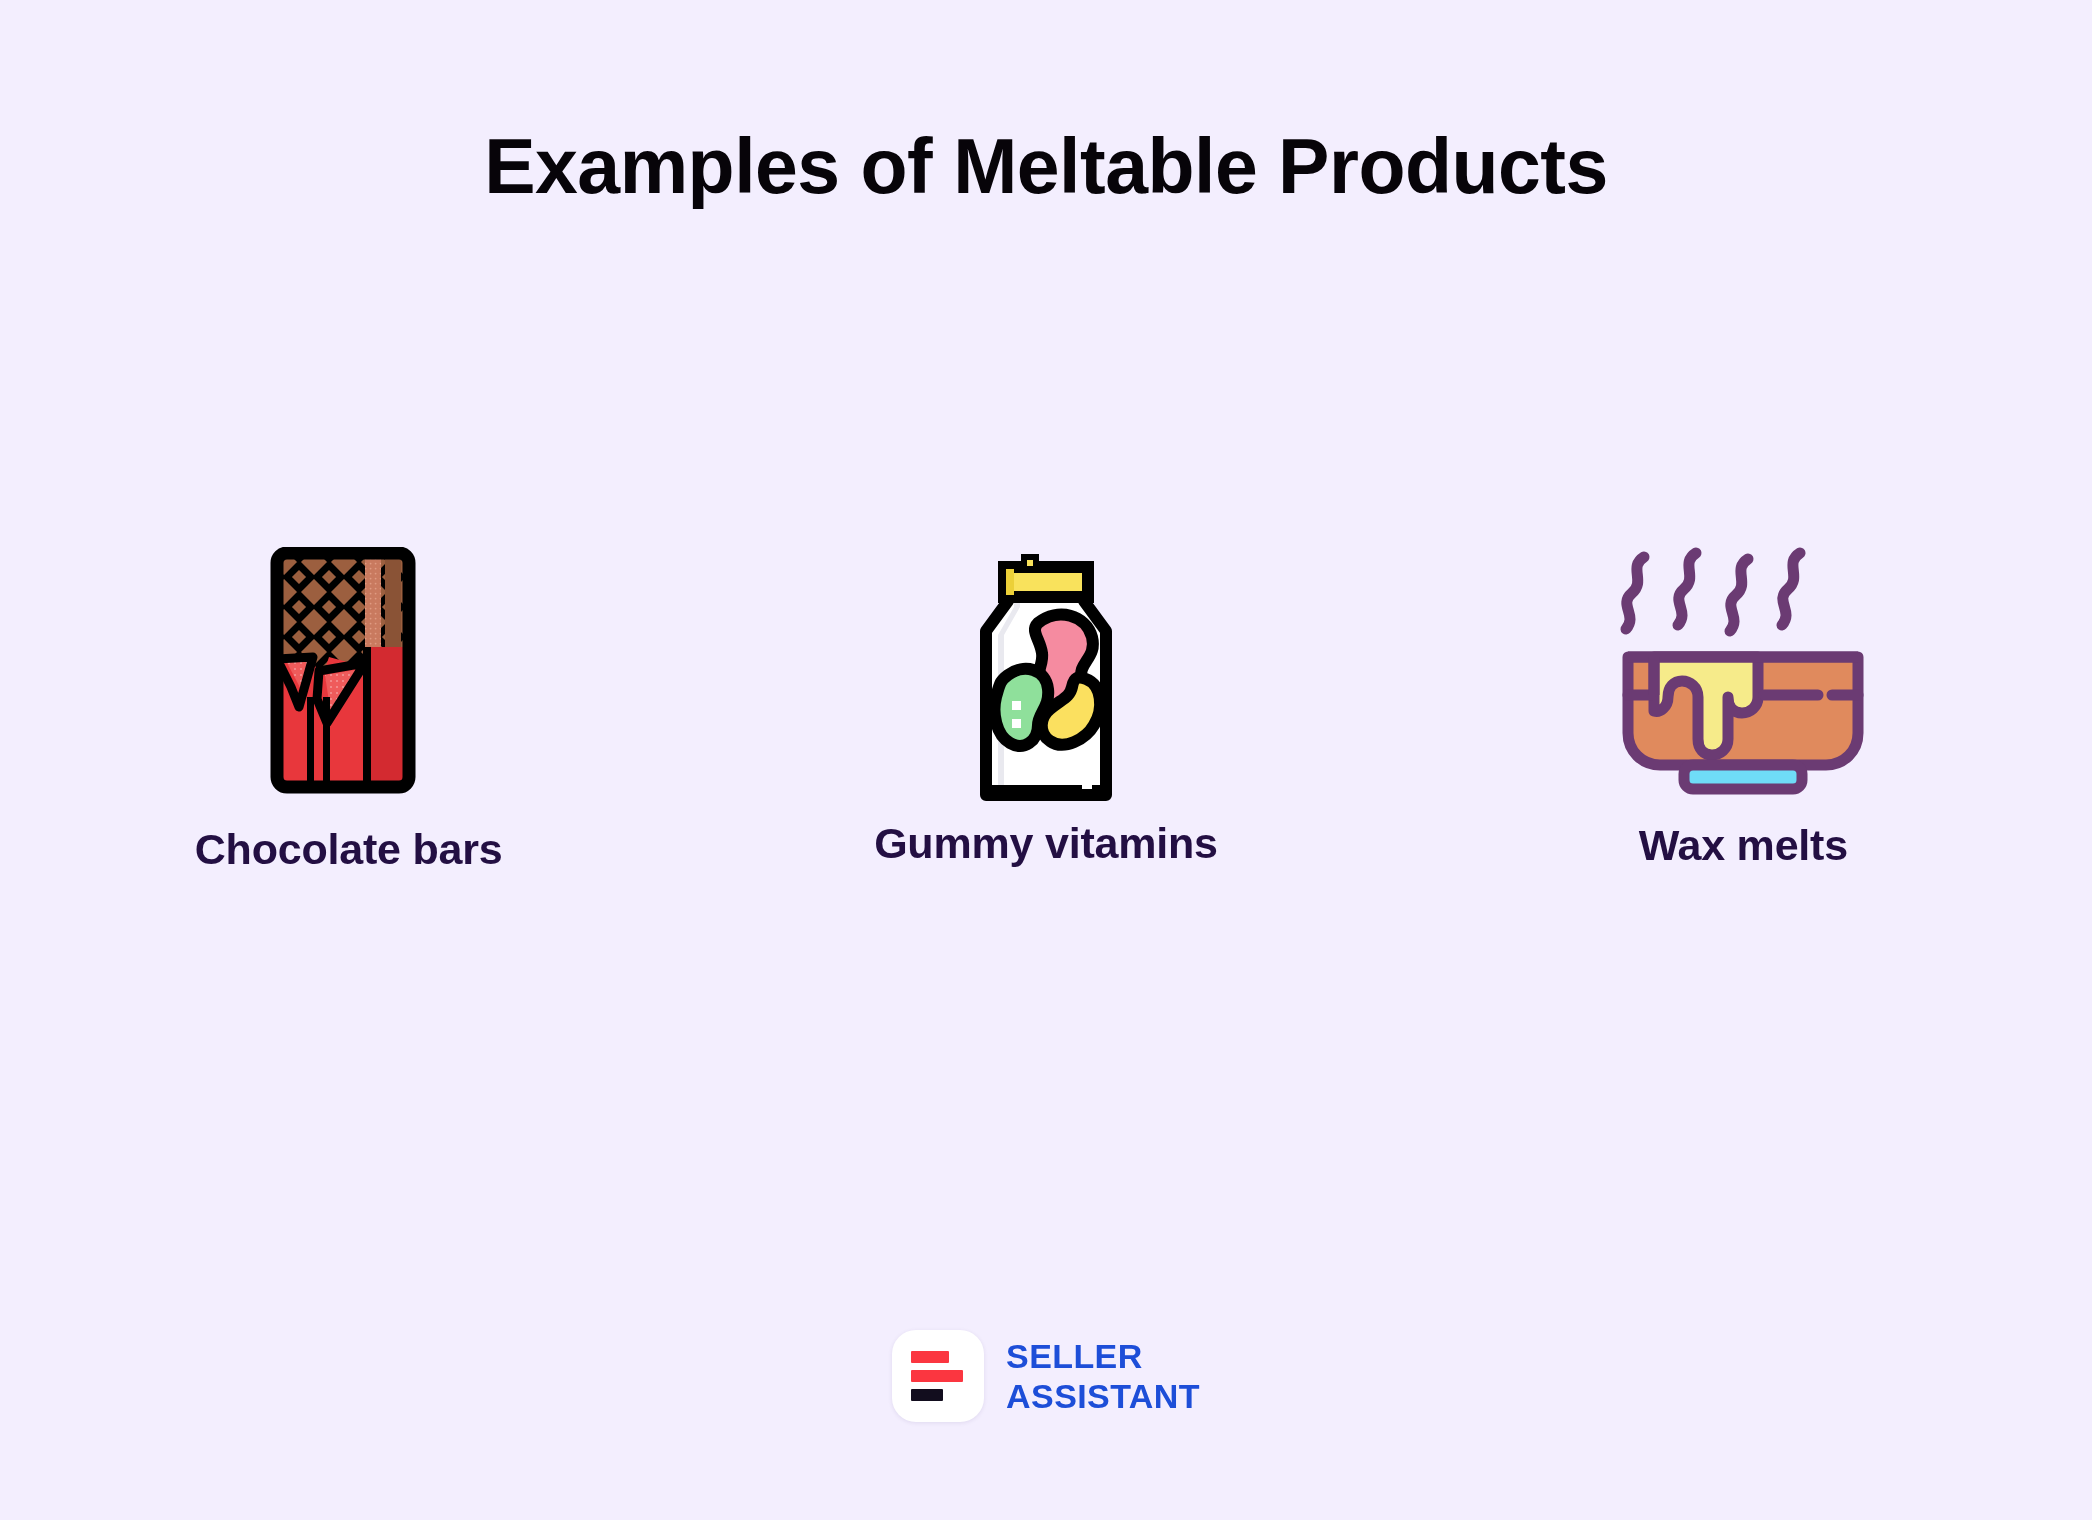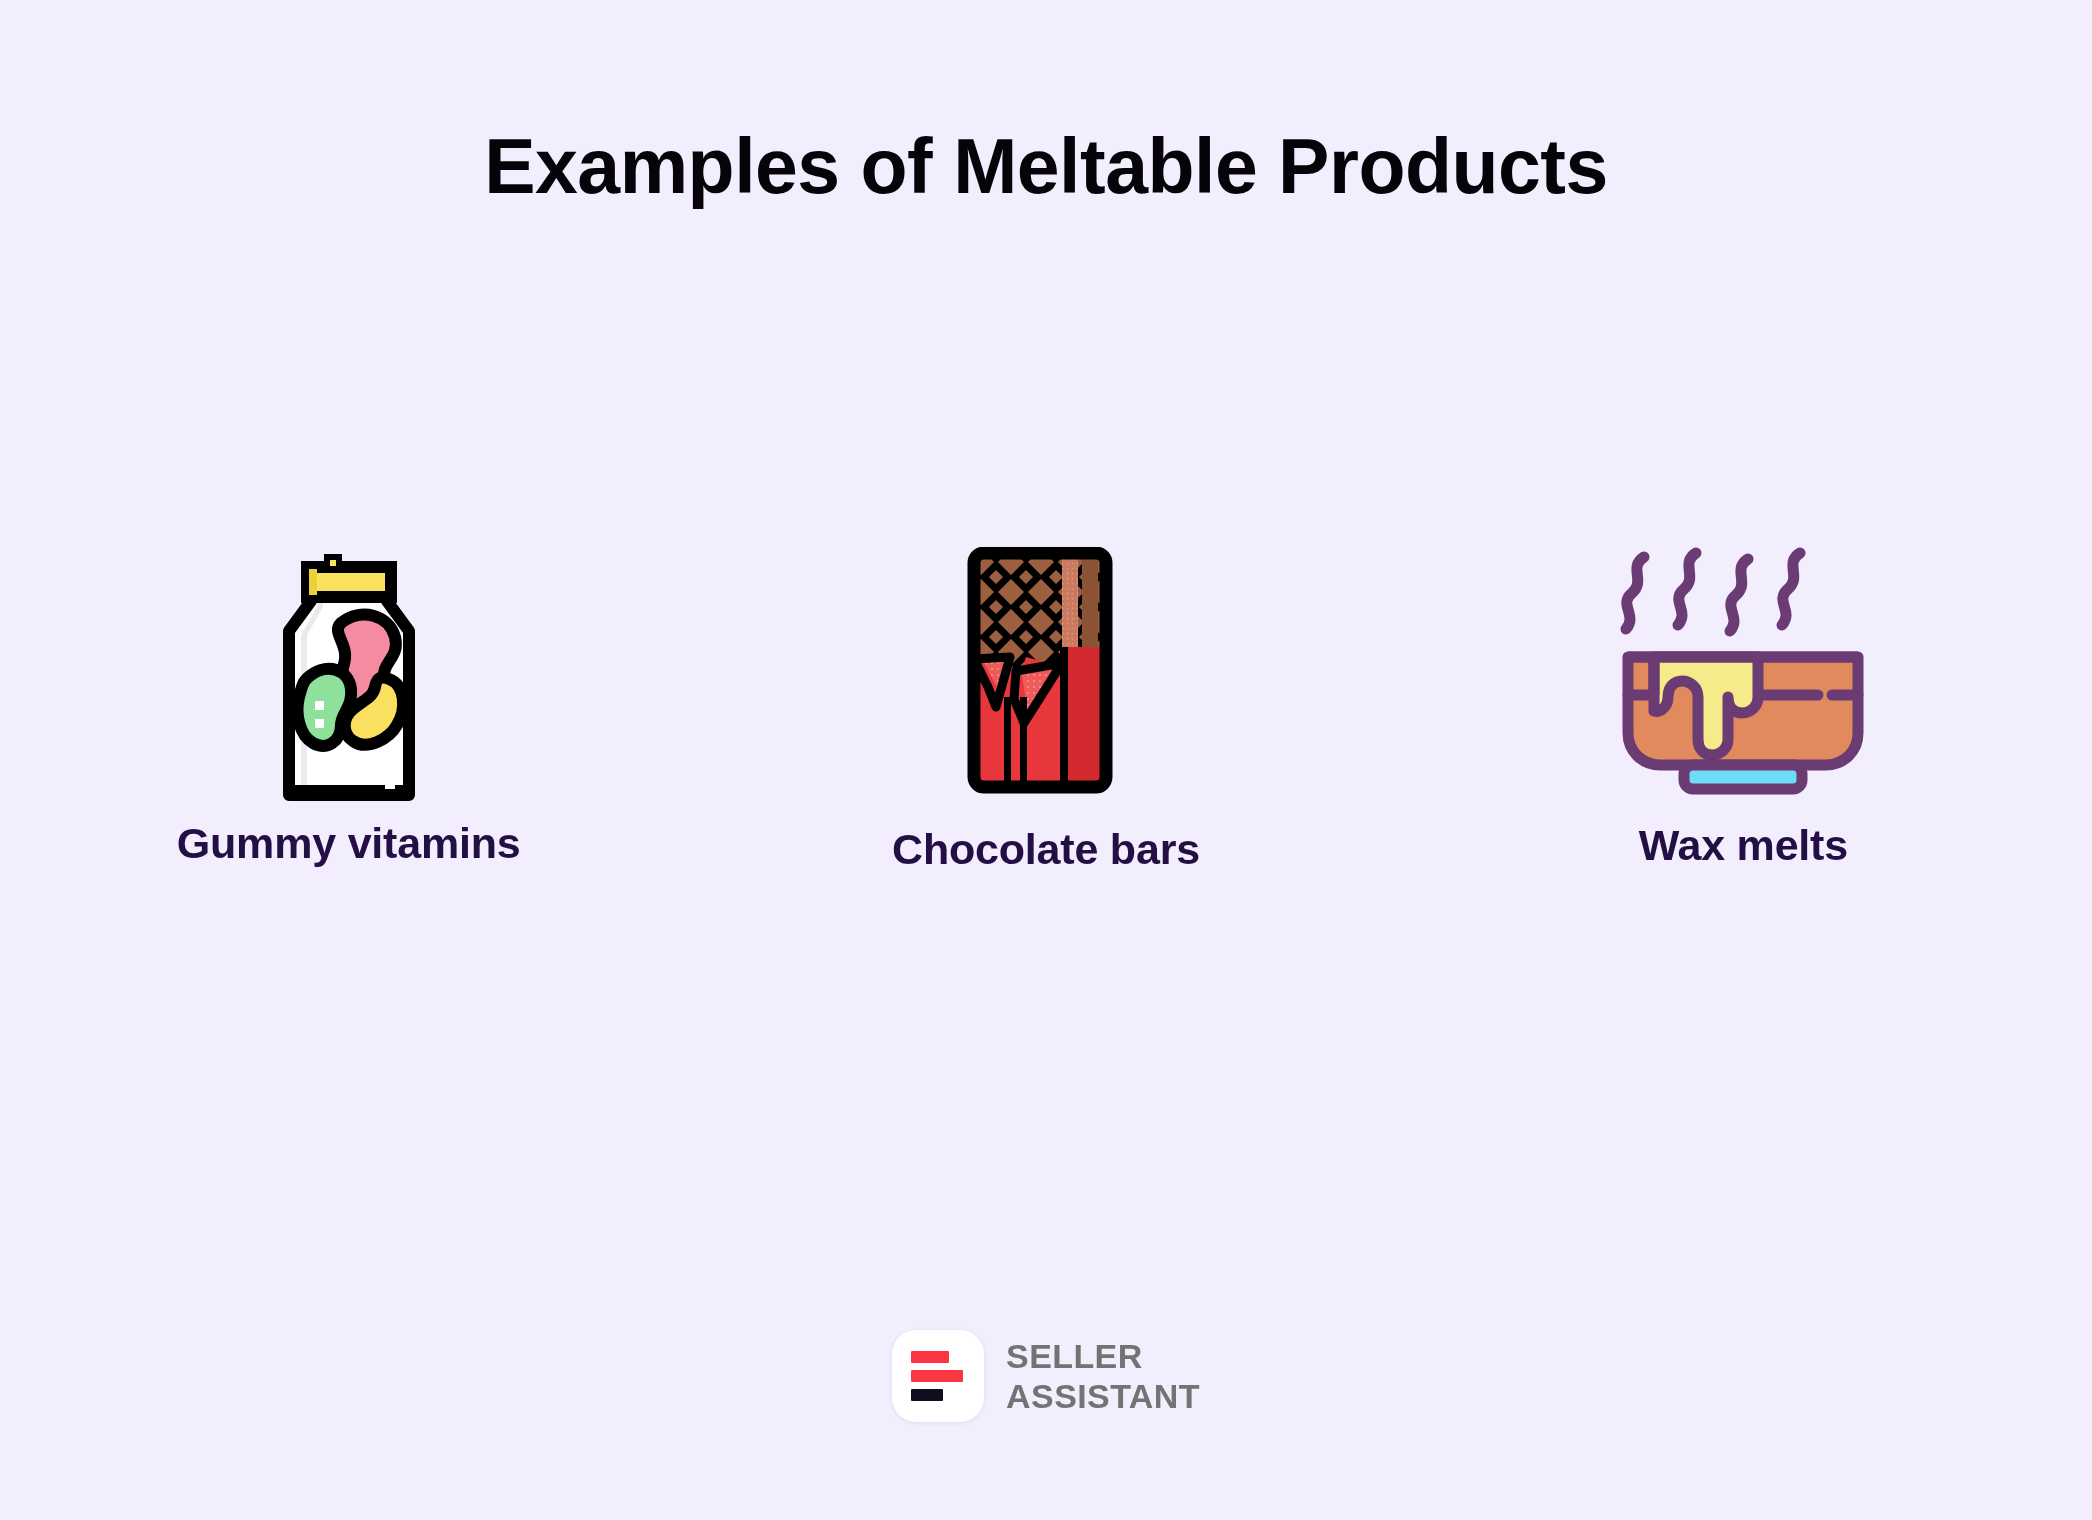--- a/index.html
+++ b/index.html
@@ -108,62 +108,33 @@
   }
   .logo-bar { height: 12px; border-radius: 1px; }
   .logo-bar-1 { width: 38px; background: #fb3640; }
   .logo-bar-2 { width: 52px; background: #fb3640; }
   .logo-bar-3 { width: 32px; background: #120d1e; }
 
   .logo-text {
     font-size: 34px;
     font-weight: 700;
     line-height: 1.18;
-    color: #737373;
+    color: #1d4ed8;
     letter-spacing: 0.4px;
     font-family: "Liberation Sans", sans-serif;
   }
 </style>
 </head>
 <body style="background: rgb(243, 238, 254);">
 
 <div class="page">
 
   <div class="title">Examples of Meltable Products</div>
 
   <div class="items-row">
-
-    <div class="item item-gummy">
-      <div class="icon-wrap">
-        <svg width="200" height="256" viewBox="0 0 200 256">
-
-          <path d="M40 250 L40 86 L62 56 L62 26 L138 26 L138 56 L160 86 L160 250 Z" fill="#ffffff" stroke="#000000" stroke-width="12" stroke-linejoin="round"></path>
-
-          <path d="M52 246 L52 90 L68 62 L68 40 L74 40 L74 62 L58 90 L58 246 Z" fill="#e9e9ef"></path>
-
-          <path d="M92 78 C112 62 140 70 146 92 C150 108 140 114 136 124 C132 136 142 146 134 156
-                   C124 168 100 164 94 146 C88 128 98 120 96 108 C94 94 84 86 92 78 Z" fill="#f58ba0" stroke="#000000" stroke-width="12" stroke-linejoin="round"></path>
-          <path d="M62 130 C78 118 100 124 102 144 C104 162 92 168 92 180 C92 196 78 206 64 198
-                   C50 190 46 168 50 152 C54 138 54 136 62 130 Z" fill="#8fe09b" stroke="#000000" stroke-width="12" stroke-linejoin="round"></path>
-          <path d="M140 134 C156 140 158 164 148 180 C140 194 118 206 104 196 C92 188 94 172 104 164
-                   C116 154 124 152 126 142 C128 132 132 131 140 134 Z" fill="#fbe05f" stroke="#000000" stroke-width="12" stroke-linejoin="round"></path>
-
-          <rect x="66" y="156" width="9" height="9" fill="#ffffff"></rect>
-          <rect x="66" y="174" width="9" height="9" fill="#ffffff"></rect>
-
-          <rect x="58" y="22" width="84" height="30" fill="#f9e25c" stroke="#000000" stroke-width="12"></rect>
-          <rect x="60" y="24" width="8" height="26" fill="#ecd038"></rect>
-          <rect x="78" y="12" width="12" height="12" fill="#f9e25c" stroke="#000000" stroke-width="6"></rect>
-
-          <rect x="40" y="240" width="96" height="12" fill="#000000"></rect>
-          <rect x="146" y="240" width="14" height="12" fill="#000000"></rect>
-        </svg>
-      </div>
-      <div class="item-label">Gummy vitamins</div>
-    </div>
 
     <div class="item item-chocolate">
       <div class="icon-wrap">
         <svg width="160" height="248" viewBox="0 0 160 248">
           <defs>
             <clipPath id="choc-clip">
               <rect x="8" y="6" width="132" height="234" rx="10"></rect>
             </clipPath>
             <pattern id="lattice" width="30" height="30" patternUnits="userSpaceOnUse">
               <rect width="30" height="30" fill="#9c5f3f"></rect>
@@ -200,20 +171,49 @@
             <rect x="54" y="150" width="7" height="92" fill="#000000"></rect>
             <rect x="94" y="100" width="8" height="142" fill="#000000"></rect>
           </g>
 
           <rect x="8" y="6" width="132" height="234" rx="10" fill="none" stroke="#000000" stroke-width="13"></rect>
         </svg>
       </div>
       <div class="item-label">Chocolate bars</div>
     </div>
 
+    <div class="item item-gummy">
+      <div class="icon-wrap">
+        <svg width="200" height="256" viewBox="0 0 200 256">
+
+          <path d="M40 250 L40 86 L62 56 L62 26 L138 26 L138 56 L160 86 L160 250 Z" fill="#ffffff" stroke="#000000" stroke-width="12" stroke-linejoin="round"></path>
+
+          <path d="M52 246 L52 90 L68 62 L68 40 L74 40 L74 62 L58 90 L58 246 Z" fill="#e9e9ef"></path>
+
+          <path d="M92 78 C112 62 140 70 146 92 C150 108 140 114 136 124 C132 136 142 146 134 156
+                   C124 168 100 164 94 146 C88 128 98 120 96 108 C94 94 84 86 92 78 Z" fill="#f58ba0" stroke="#000000" stroke-width="12" stroke-linejoin="round"></path>
+          <path d="M62 130 C78 118 100 124 102 144 C104 162 92 168 92 180 C92 196 78 206 64 198
+                   C50 190 46 168 50 152 C54 138 54 136 62 130 Z" fill="#8fe09b" stroke="#000000" stroke-width="12" stroke-linejoin="round"></path>
+          <path d="M140 134 C156 140 158 164 148 180 C140 194 118 206 104 196 C92 188 94 172 104 164
+                   C116 154 124 152 126 142 C128 132 132 131 140 134 Z" fill="#fbe05f" stroke="#000000" stroke-width="12" stroke-linejoin="round"></path>
+
+          <rect x="66" y="156" width="9" height="9" fill="#ffffff"></rect>
+          <rect x="66" y="174" width="9" height="9" fill="#ffffff"></rect>
+
+          <rect x="58" y="22" width="84" height="30" fill="#f9e25c" stroke="#000000" stroke-width="12"></rect>
+          <rect x="60" y="24" width="8" height="26" fill="#ecd038"></rect>
+          <rect x="78" y="12" width="12" height="12" fill="#f9e25c" stroke="#000000" stroke-width="6"></rect>
+
+          <rect x="40" y="240" width="96" height="12" fill="#000000"></rect>
+          <rect x="146" y="240" width="14" height="12" fill="#000000"></rect>
+        </svg>
+      </div>
+      <div class="item-label">Gummy vitamins</div>
+    </div>
+
     <div class="item item-wax">
       <div class="icon-wrap">
         <svg width="258" height="250" viewBox="0 0 258 250">
 
           <g fill="none" stroke="#6b3b73" stroke-width="11" stroke-linecap="round">
             <path d="M30 12 C14 22 32 36 18 48 C4 60 24 70 12 84"></path>
             <path d="M82 8 C66 18 84 32 70 44 C56 56 76 66 64 80"></path>
             <path d="M134 14 C118 24 136 38 122 50 C108 62 128 72 116 86"></path>
             <path d="M186 8 C170 18 188 32 174 44 C160 56 180 66 168 80"></path>
           </g>

